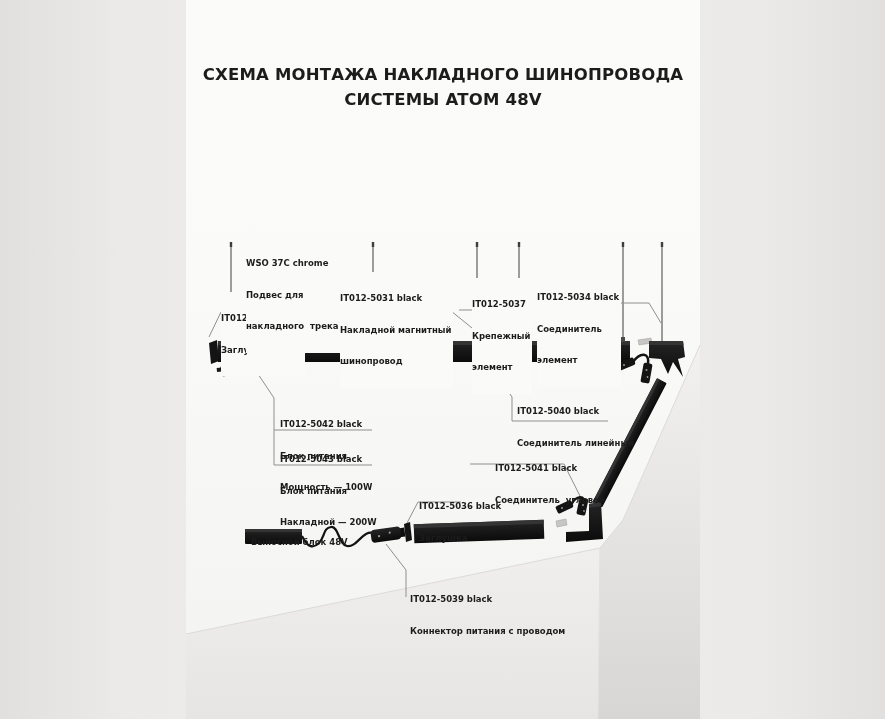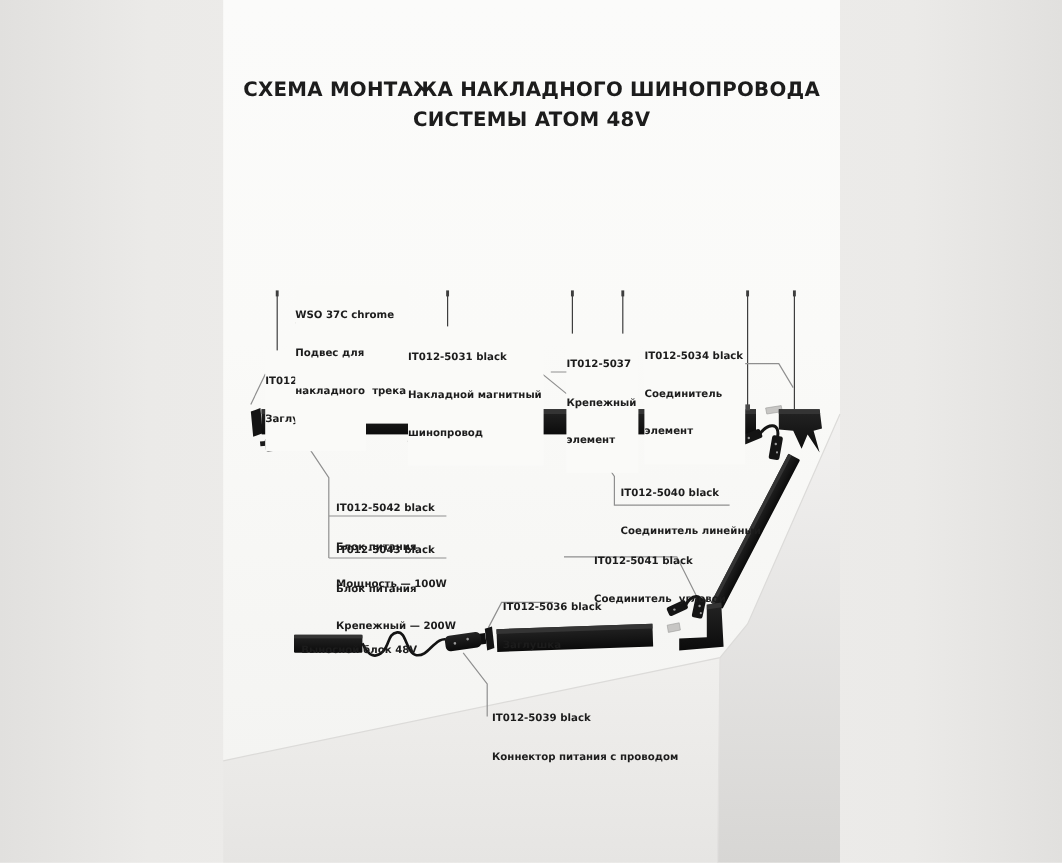--- a/index.html
+++ b/index.html
@@ -249,21 +249,21 @@
 
   <div class="callout c-psu100">
     <div>IT012-5042 black</div>
     <div>Блок питания</div>
     <div>Мощность — 100W</div>
   </div>
 
   <div class="callout c-psu200">
     <div>IT012-5043 black</div>
     <div>Блок питания</div>
-    <div>Крепежный — 200W</div>
+    <div>Накладной — 200W</div>
   </div>
 
   <div class="callout c-linear">
     <div>IT012-5040 black</div>
     <div>Соединитель линейный</div>
   </div>
 
   <div class="callout c-corner-mid">
     <div>IT012-5041 black</div>
     <div>Соединитель  угловой</div>

